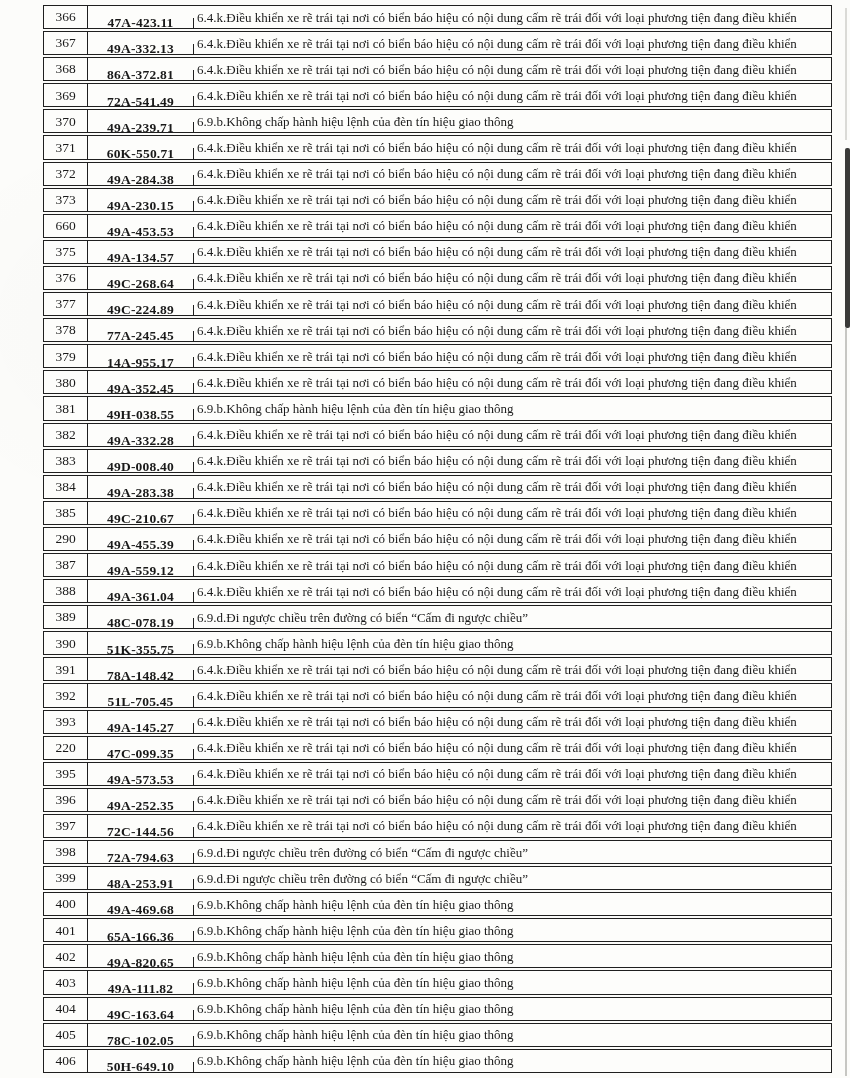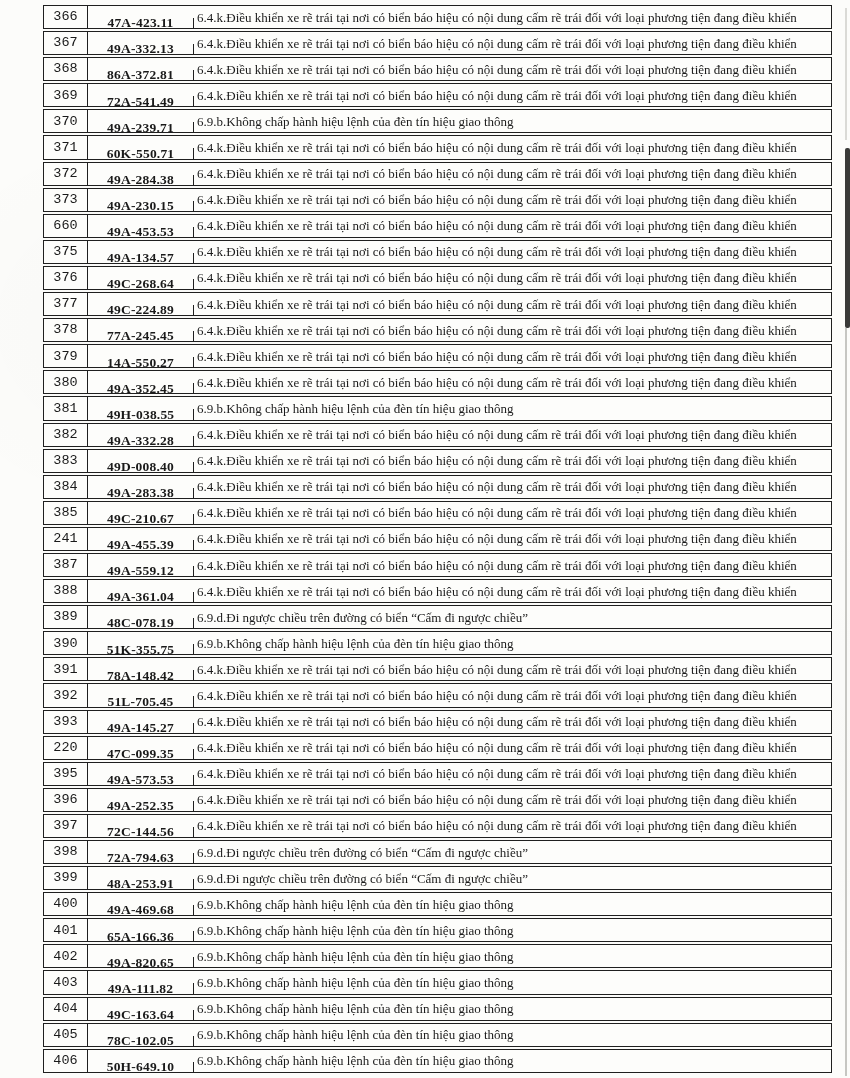--- a/index.html
+++ b/index.html
@@ -45,21 +45,20 @@
     font-size: 13px;
     line-height: 1;
     overflow: hidden;
   }
   .cell-no {
     width: 44px;
     flex: 0 0 44px;
     justify-content: center;
     border-right: 1.5px solid #1f1f1f;
     font-size: 13.5px;
-    font-family: Liberation Mono, monospace;
   }
   .cell-plate {
     width: 106px;
     flex: 0 0 106px;
     justify-content: center;
     border-right: 1.5px solid #1f1f1f;
     font-weight: bold;
     font-size: 13.5px;
     letter-spacing: 0.2px;
     margin-top: 12px;
@@ -177,21 +176,21 @@
   </div>
 
   <div class="row">
     <div class="cell cell-no">378</div>
     <div class="cell cell-plate">77A-245.45</div>
     <div class="cell cell-violation">6.4.k.Điều khiển xe rẽ trái tại nơi có biển báo hiệu có nội dung cấm rẽ trái đối với loại phương tiện đang điều khiển</div>
   </div>
 
   <div class="row">
     <div class="cell cell-no">379</div>
-    <div class="cell cell-plate">14A-550.27</div>
+    <div class="cell cell-plate">14A-955.17</div>
     <div class="cell cell-violation">6.4.k.Điều khiển xe rẽ trái tại nơi có biển báo hiệu có nội dung cấm rẽ trái đối với loại phương tiện đang điều khiển</div>
   </div>
 
   <div class="row">
     <div class="cell cell-no">380</div>
     <div class="cell cell-plate">49A-352.45</div>
     <div class="cell cell-violation">6.4.k.Điều khiển xe rẽ trái tại nơi có biển báo hiệu có nội dung cấm rẽ trái đối với loại phương tiện đang điều khiển</div>
   </div>
 
   <div class="row">
@@ -218,21 +217,21 @@
     <div class="cell cell-violation">6.4.k.Điều khiển xe rẽ trái tại nơi có biển báo hiệu có nội dung cấm rẽ trái đối với loại phương tiện đang điều khiển</div>
   </div>
 
   <div class="row">
     <div class="cell cell-no">385</div>
     <div class="cell cell-plate">49C-210.67</div>
     <div class="cell cell-violation">6.4.k.Điều khiển xe rẽ trái tại nơi có biển báo hiệu có nội dung cấm rẽ trái đối với loại phương tiện đang điều khiển</div>
   </div>
 
   <div class="row">
-    <div class="cell cell-no">241</div>
+    <div class="cell cell-no">290</div>
     <div class="cell cell-plate">49A-455.39</div>
     <div class="cell cell-violation">6.4.k.Điều khiển xe rẽ trái tại nơi có biển báo hiệu có nội dung cấm rẽ trái đối với loại phương tiện đang điều khiển</div>
   </div>
 
   <div class="row">
     <div class="cell cell-no">387</div>
     <div class="cell cell-plate">49A-559.12</div>
     <div class="cell cell-violation">6.4.k.Điều khiển xe rẽ trái tại nơi có biển báo hiệu có nội dung cấm rẽ trái đối với loại phương tiện đang điều khiển</div>
   </div>
 

